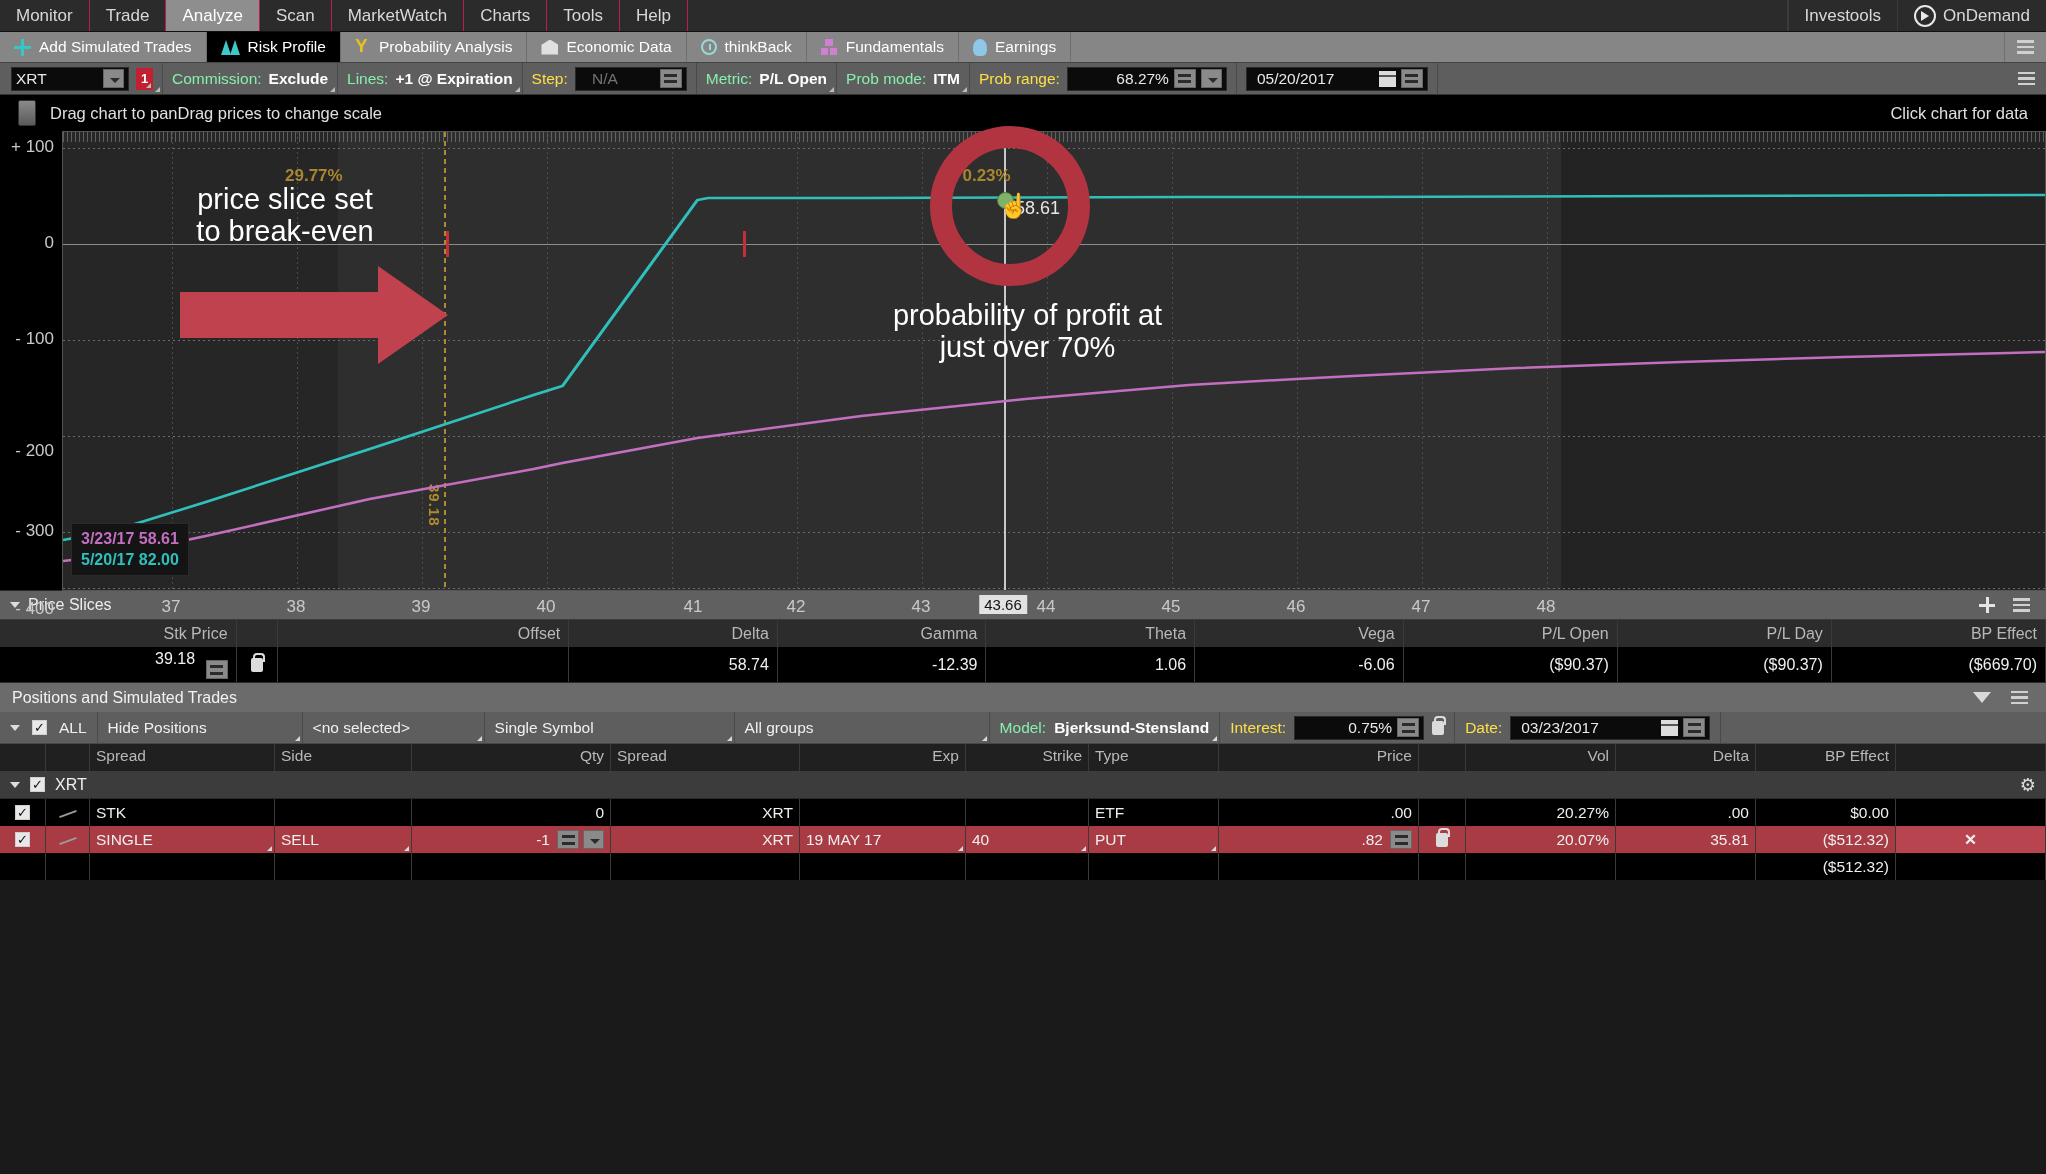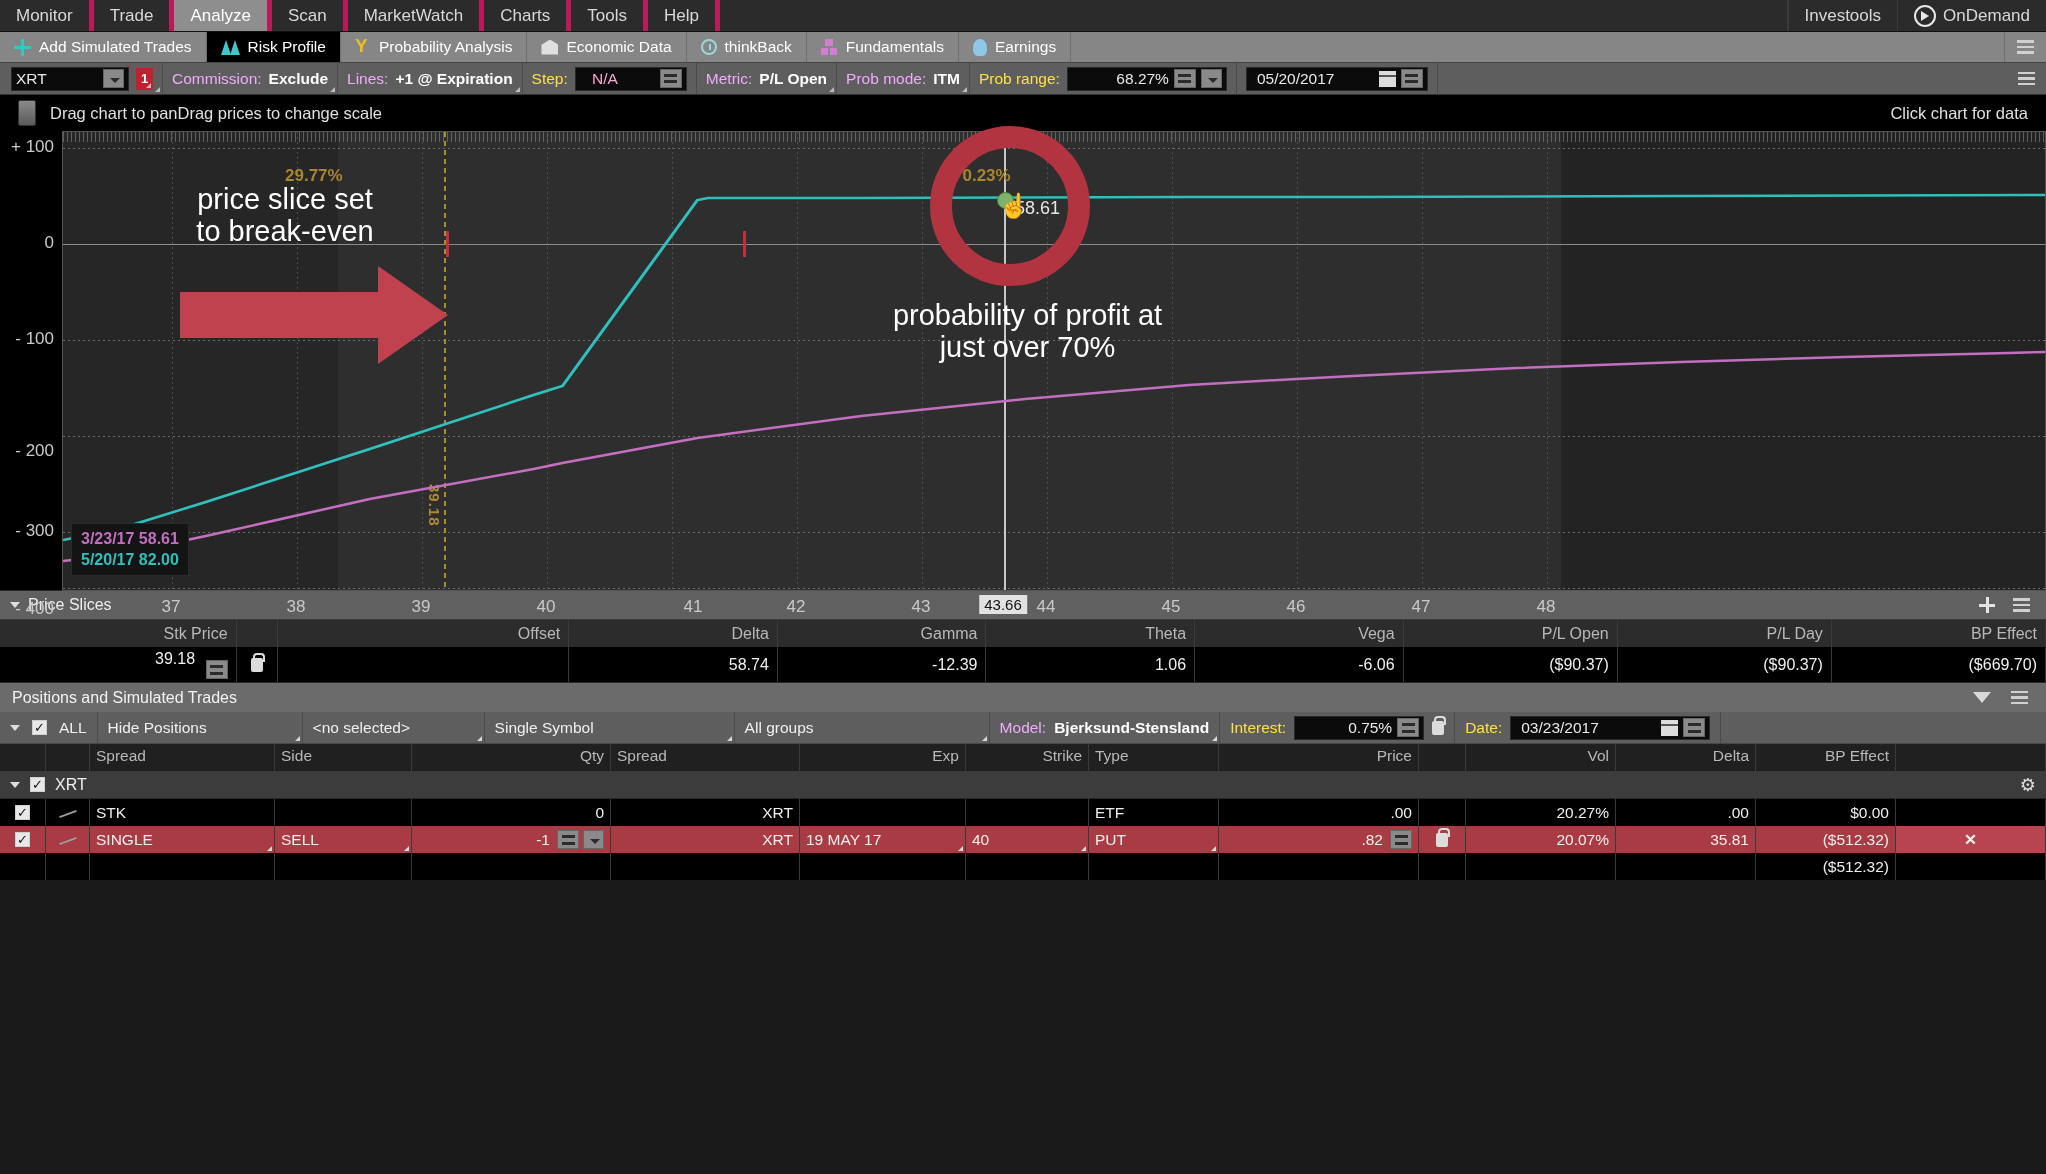--- a/index.html
+++ b/index.html
@@ -14,21 +14,21 @@
 
   
   .menubar {
     display: flex; align-items: stretch;
     height: 32px; background: #2b2b2b;
     border-bottom: 1px solid #111;
   }
   .menu-item {
     display: flex; align-items: center; padding: 0 16px;
     color: #d8d8d8; font-size: 17px;
-    border-right: 5px solid #be185d;
+    border-right: 1px solid #be185d;
     cursor: pointer; white-space: nowrap;
   }
   .menu-item.active { background: #8e8e8e; color: #fff; }
   .menubar-spacer { flex: 1; border-right: 1px solid #3a3a3a; }
   .menu-right { display: flex; }
   .menu-right .menu-item { border-right: none; border-left: 1px solid #3a3a3a; }
   .ondemand-ic {
     display: inline-block; width: 22px; height: 22px; margin-right: 7px;
     border: 2px solid #e8e8e8; border-radius: 50%;
     position: relative;
@@ -98,21 +98,21 @@
     display: flex; align-items: center;
     height: 32px; background: #5e5e5e;
     border-bottom: 1px solid #333; padding: 0 2px;
   }
   .pb-cell {
     display: flex; align-items: center; gap: 7px;
     height: 100%; padding: 0 9px;
     border-right: 1px solid #4a4a4a; position: relative;
   }
   .pb-lab { color: #fde047; font-size: 15.5px; }
-  .pb-lab.dim { color: #f0abfc; }
+  .pb-lab.dim { color: #86efac; }
   .pb-val { color: #fff; font-size: 15.5px; font-weight: bold; }
   .pb-corner::after {
     content: ""; position: absolute; right: 2px; bottom: 2px;
     width: 0; height: 0; border-bottom: 5px solid #bbb; border-left: 5px solid transparent;
   }
   .sym-input {
     background: #0b0b0b; color: #e8e8e8; font-size: 15.5px;
     border: 1px solid #2a2a2a; padding: 2px 4px; width: 118px;
     display: flex; align-items: center; justify-content: space-between; height: 24px;
   }
@@ -127,21 +127,21 @@
   .red-badge {
     background: #c02030; color: #fff; font-size: 13px; font-weight: bold;
     width: 17px; height: 22px; display: flex; align-items: center; justify-content: center;
     position: relative;
   }
   .dark-field {
     background: #0b0b0b; border: 1px solid #2a2a2a; height: 24px;
     display: flex; align-items: center; justify-content: flex-end;
     padding: 0 4px; gap: 5px; color: #e8e8e8; font-size: 15.5px;
   }
-  .dark-field.dim { color: #f9a8d4; gap: 42px; }
+  .dark-field.dim { color: #737373; gap: 42px; }
   .stepper {
     width: 22px; height: 19px; background: #8a8a8a; border: 1px solid #666;
     display: flex; flex-direction: column; justify-content: space-around;
     align-items: center; padding: 2px 0;
   }
   .stepper i { display:block; width: 13px; height: 3px; background: #2b2b2b; }
   .cal-ic { width: 17px; height: 16px; background: #dcdcdc; position: relative; }
   .cal-ic::before { content:""; position:absolute; left:0; top:4px; width:17px; height:2px; background:#555; }
 
   

